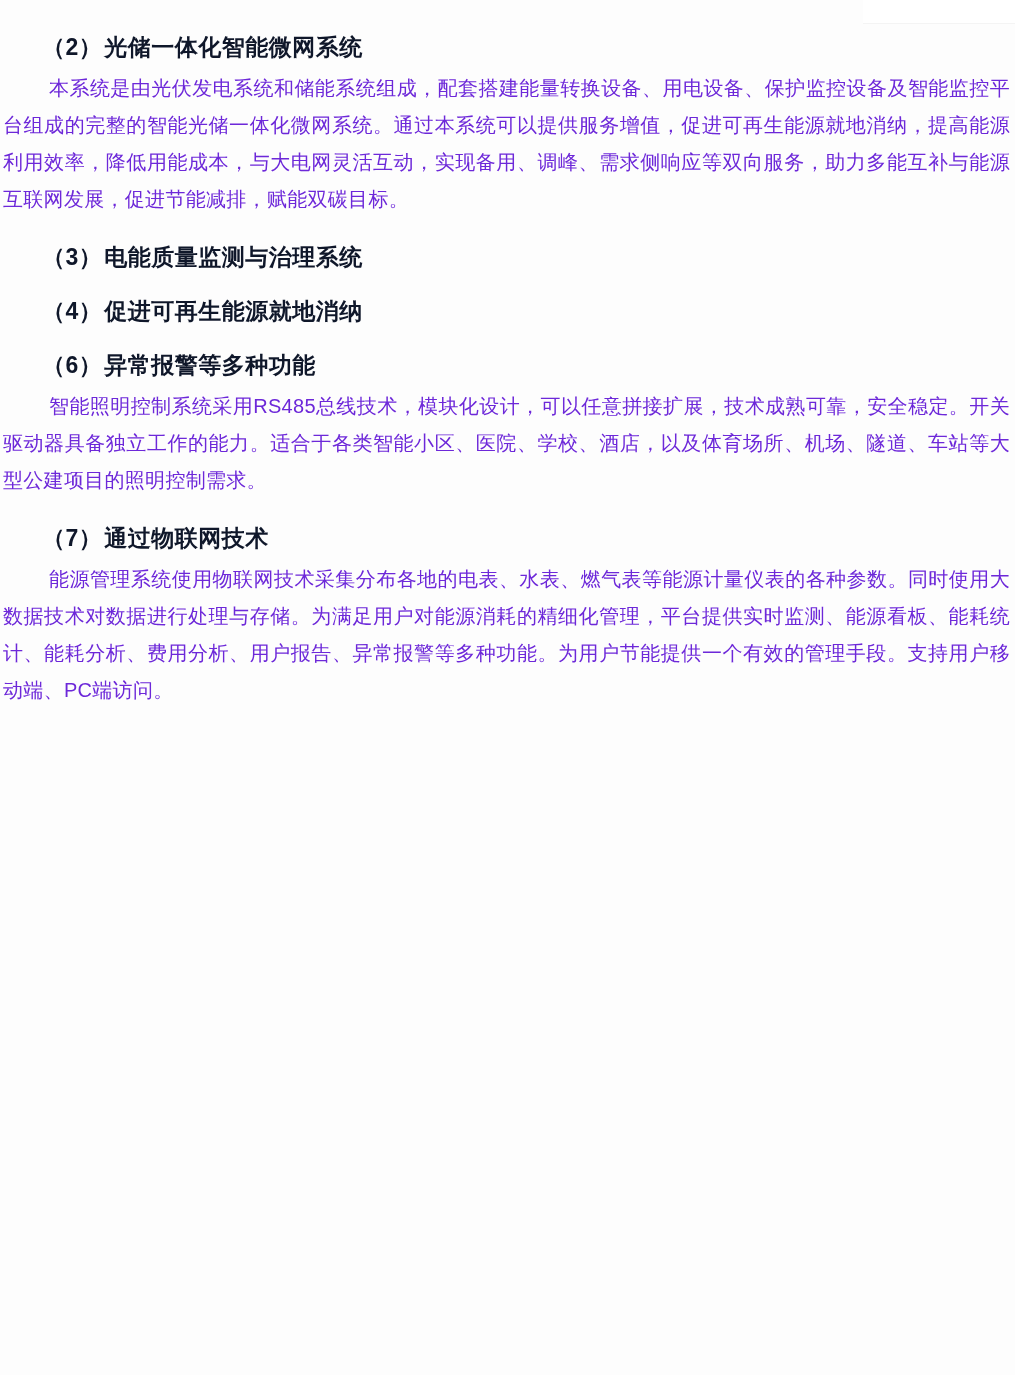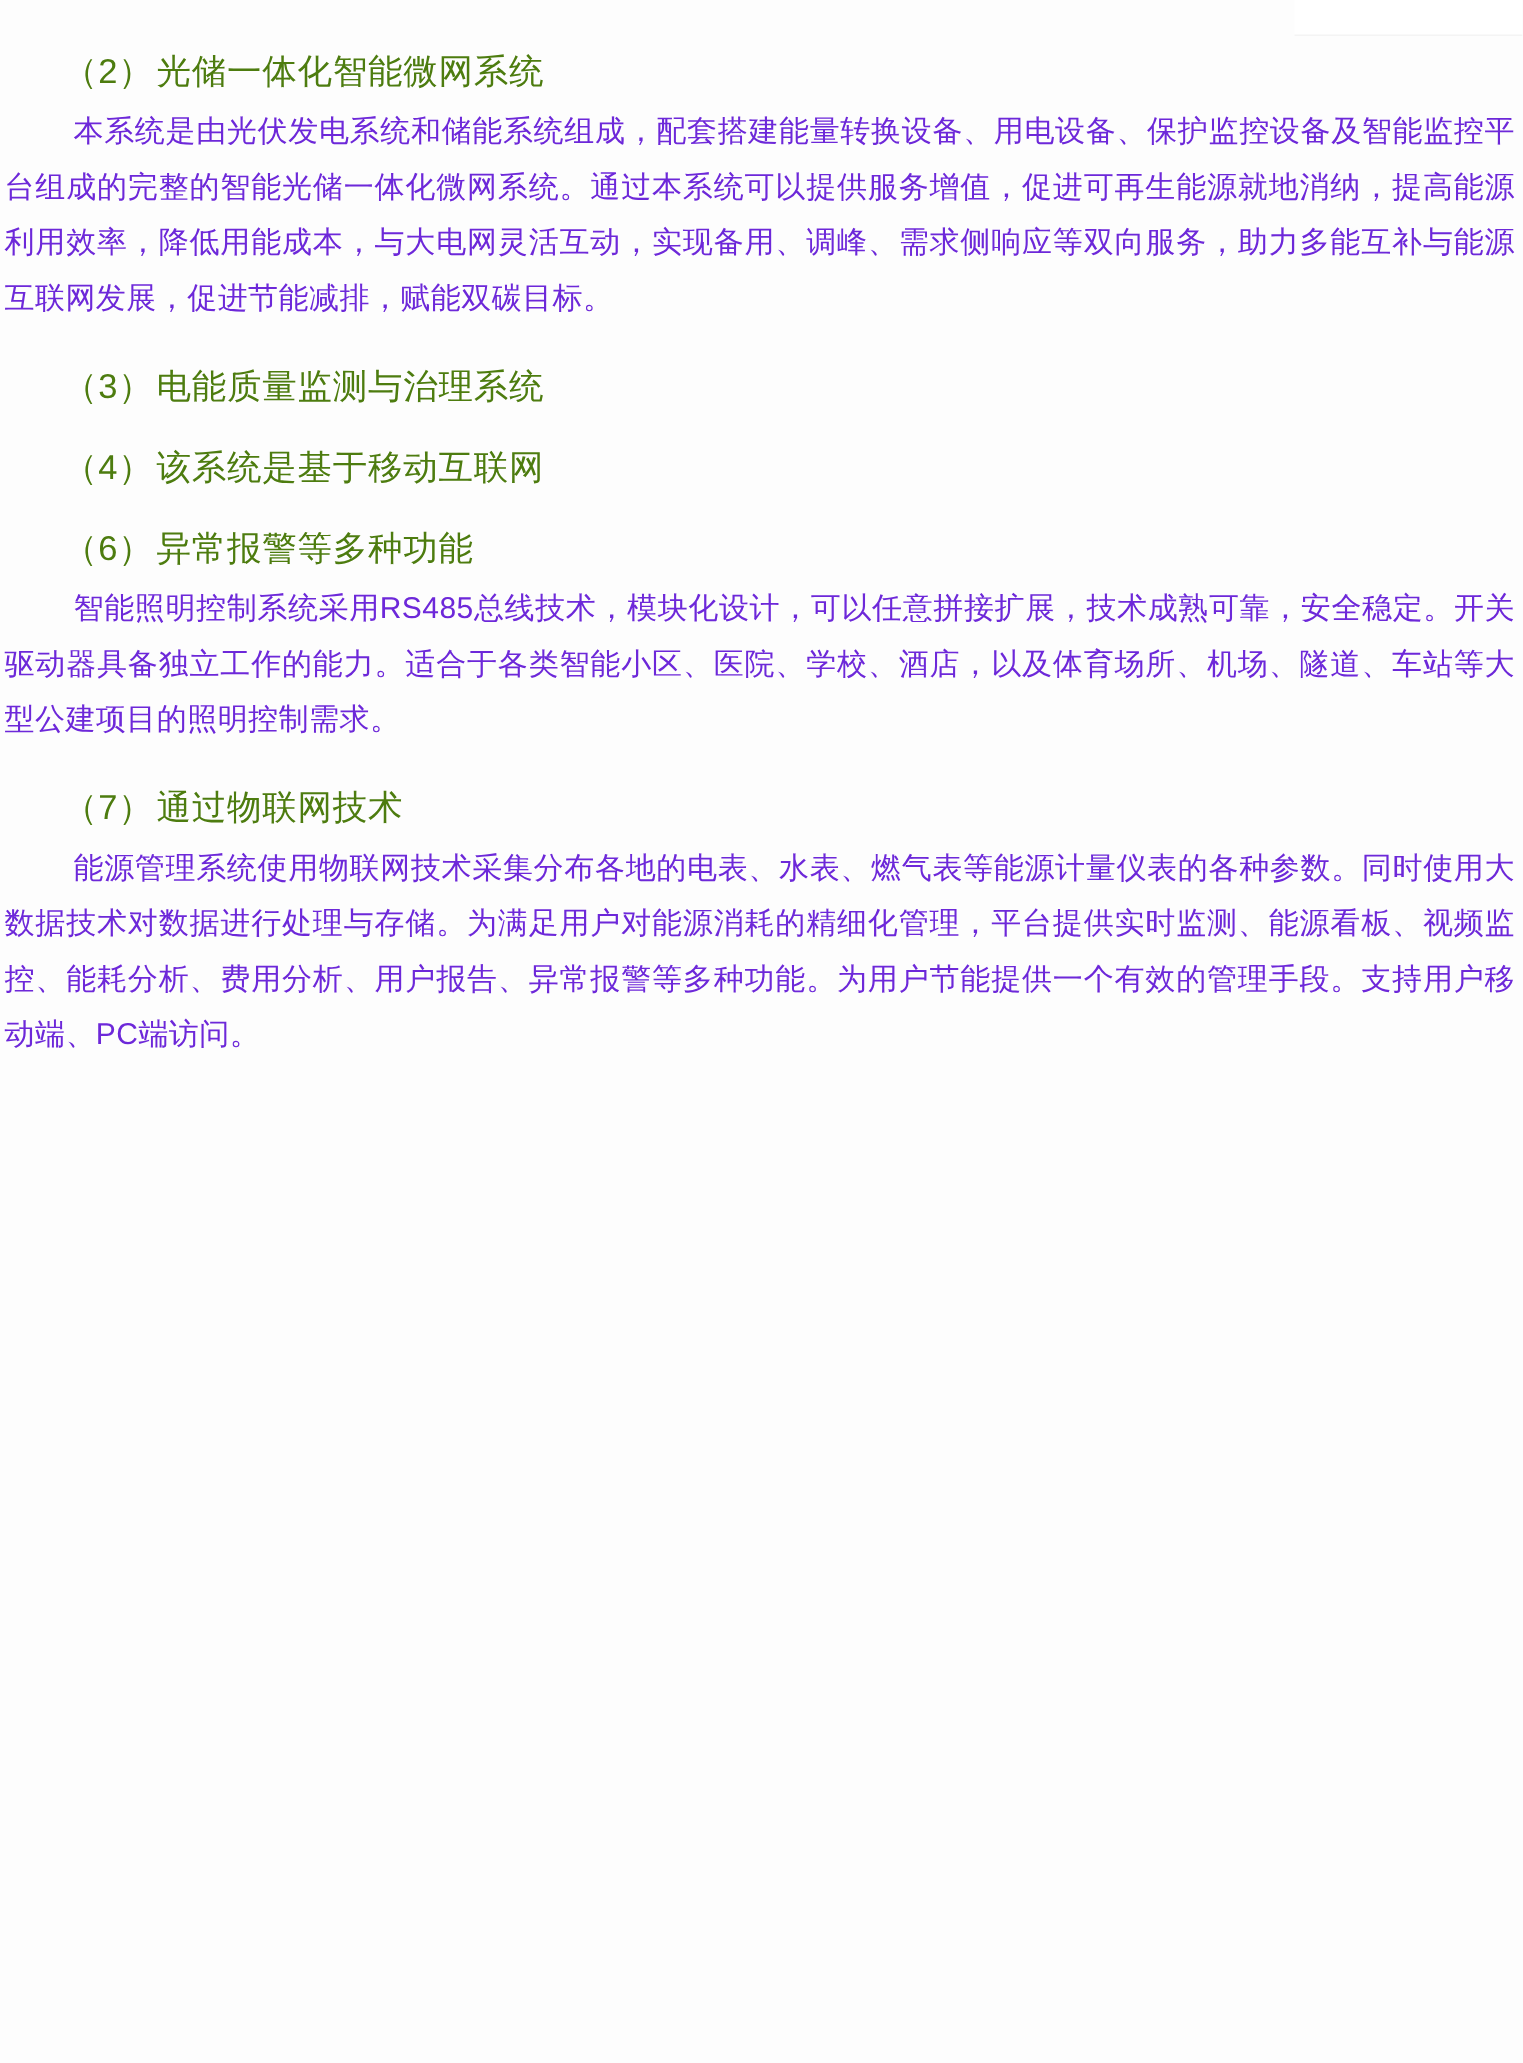--- a/index.html
+++ b/index.html
@@ -29,22 +29,22 @@
     top: 0;
     width: 152px;
     height: 23px;
     background: #ffffff;
     border-bottom: 1px solid #f4f4f4;
   }
   .section-heading {
     margin: 24px 0 8px 39px;
     font-size: 23px;
     line-height: 30px;
-    font-weight: normal;
-    color: #4d7c0f;
+    font-weight: bold;
+    color: #0f172a;
     letter-spacing: 0.5px;
   }
   .section-heading .num {
     margin-right: 2px;
   }
   .section-body {
     margin: 0;
     font-size: 20px;
     line-height: 37px;
     color: #6d28d9;
@@ -62,28 +62,28 @@
   <div class="section">
     <h2 class="section-heading"><span class="num">（2）</span><span>光储一体化智能微网系统</span></h2>
     <p class="section-body">本系统是由光伏发电系统和储能系统组成，配套搭建能量转换设备、用电设备、保护监控设备及智能监控平台组成的完整的智能光储一体化微网系统。通过本系统可以提供服务增值，促进可再生能源就地消纳，提高能源利用效率，降低用能成本，与大电网灵活互动，实现备用、调峰、需求侧响应等双向服务，助力多能互补与能源互联网发展，促进节能减排，赋能双碳目标。</p>
   </div>
 
   <div class="section">
     <h2 class="section-heading"><span class="num">（3）</span><span>电能质量监测与治理系统</span></h2>
   </div>
 
   <div class="section">
-    <h2 class="section-heading"><span class="num">（4）</span><span>该系统是基于移动互联网</span></h2>
+    <h2 class="section-heading"><span class="num">（4）</span><span>促进可再生能源就地消纳</span></h2>
   </div>
 
   <div class="section">
   </div>
 
   <div class="section">
     <h2 class="section-heading"><span class="num">（6）</span><span>异常报警等多种功能</span></h2>
     <p class="section-body">智能照明控制系统采用RS485总线技术，模块化设计，可以任意拼接扩展，技术成熟可靠，安全稳定。开关驱动器具备独立工作的能力。适合于各类智能小区、医院、学校、酒店，以及体育场所、机场、隧道、车站等大型公建项目的照明控制需求。</p>
   </div>
 
   <div class="section">
     <h2 class="section-heading"><span class="num">（7）</span><span>通过物联网技术</span></h2>
-    <p class="section-body">能源管理系统使用物联网技术采集分布各地的电表、水表、燃气表等能源计量仪表的各种参数。同时使用大数据技术对数据进行处理与存储。为满足用户对能源消耗的精细化管理，平台提供实时监测、能源看板、视频监控、能耗分析、费用分析、用户报告、异常报警等多种功能。为用户节能提供一个有效的管理手段。支持用户移动端、PC端访问。</p>
+    <p class="section-body">能源管理系统使用物联网技术采集分布各地的电表、水表、燃气表等能源计量仪表的各种参数。同时使用大数据技术对数据进行处理与存储。为满足用户对能源消耗的精细化管理，平台提供实时监测、能源看板、能耗统计、能耗分析、费用分析、用户报告、异常报警等多种功能。为用户节能提供一个有效的管理手段。支持用户移动端、PC端访问。</p>
   </div>
 </div>
 
 </body></html>

